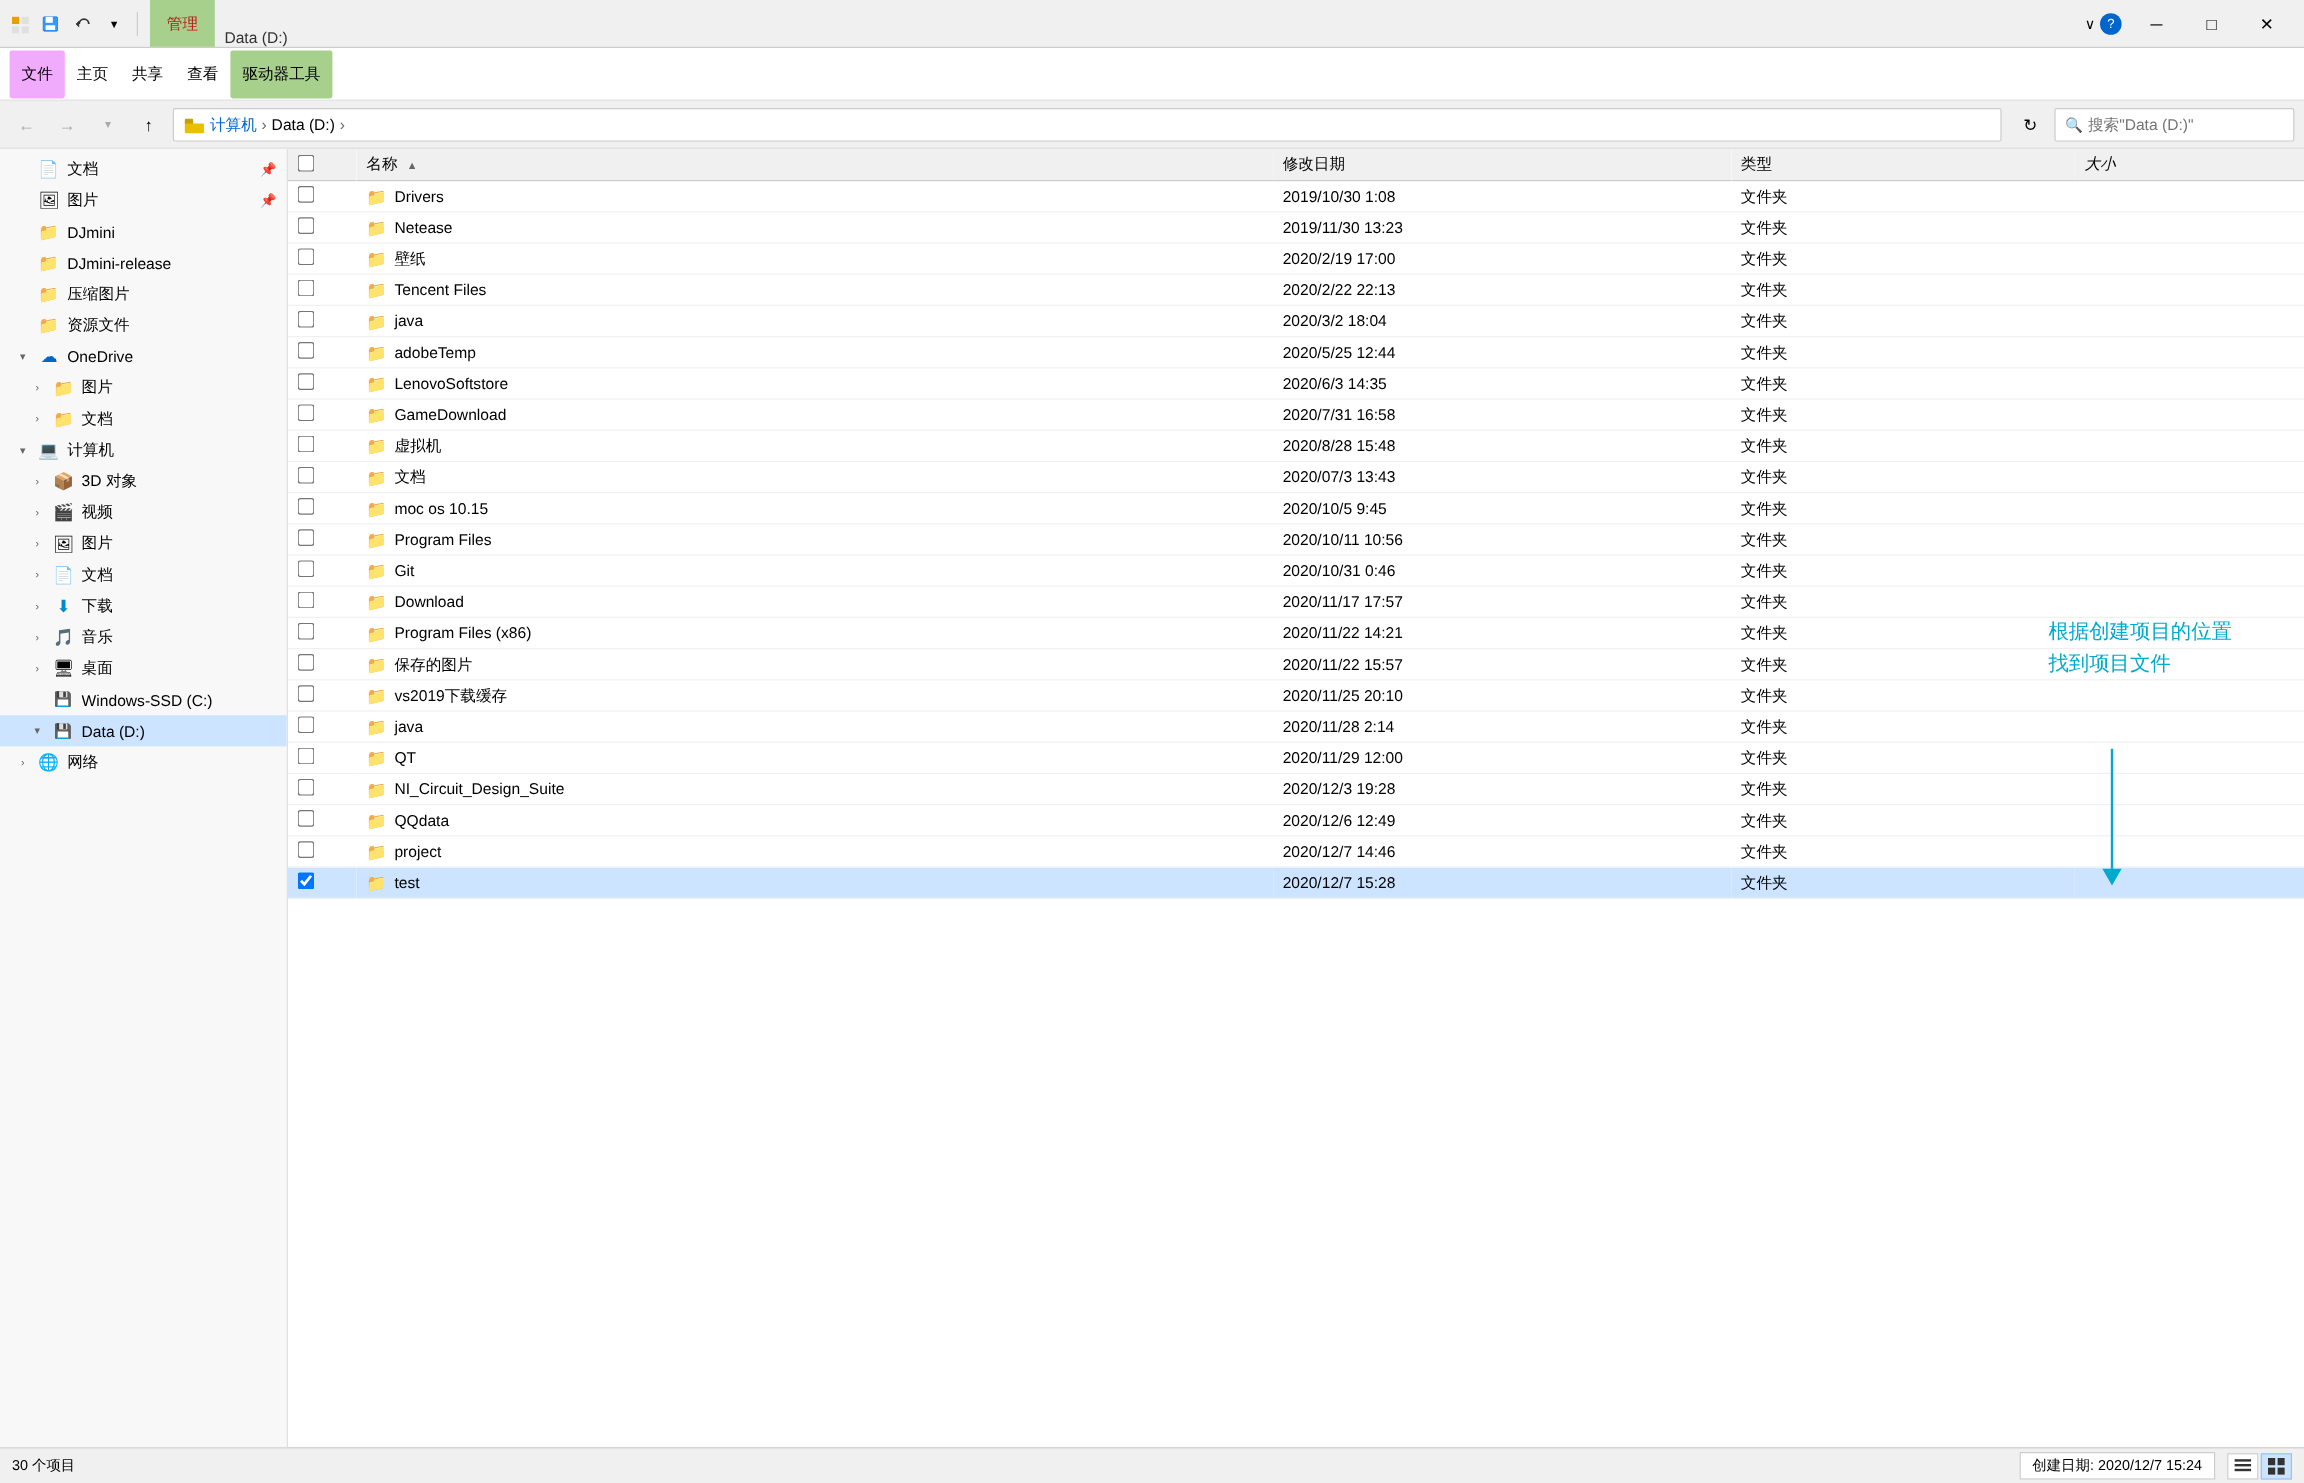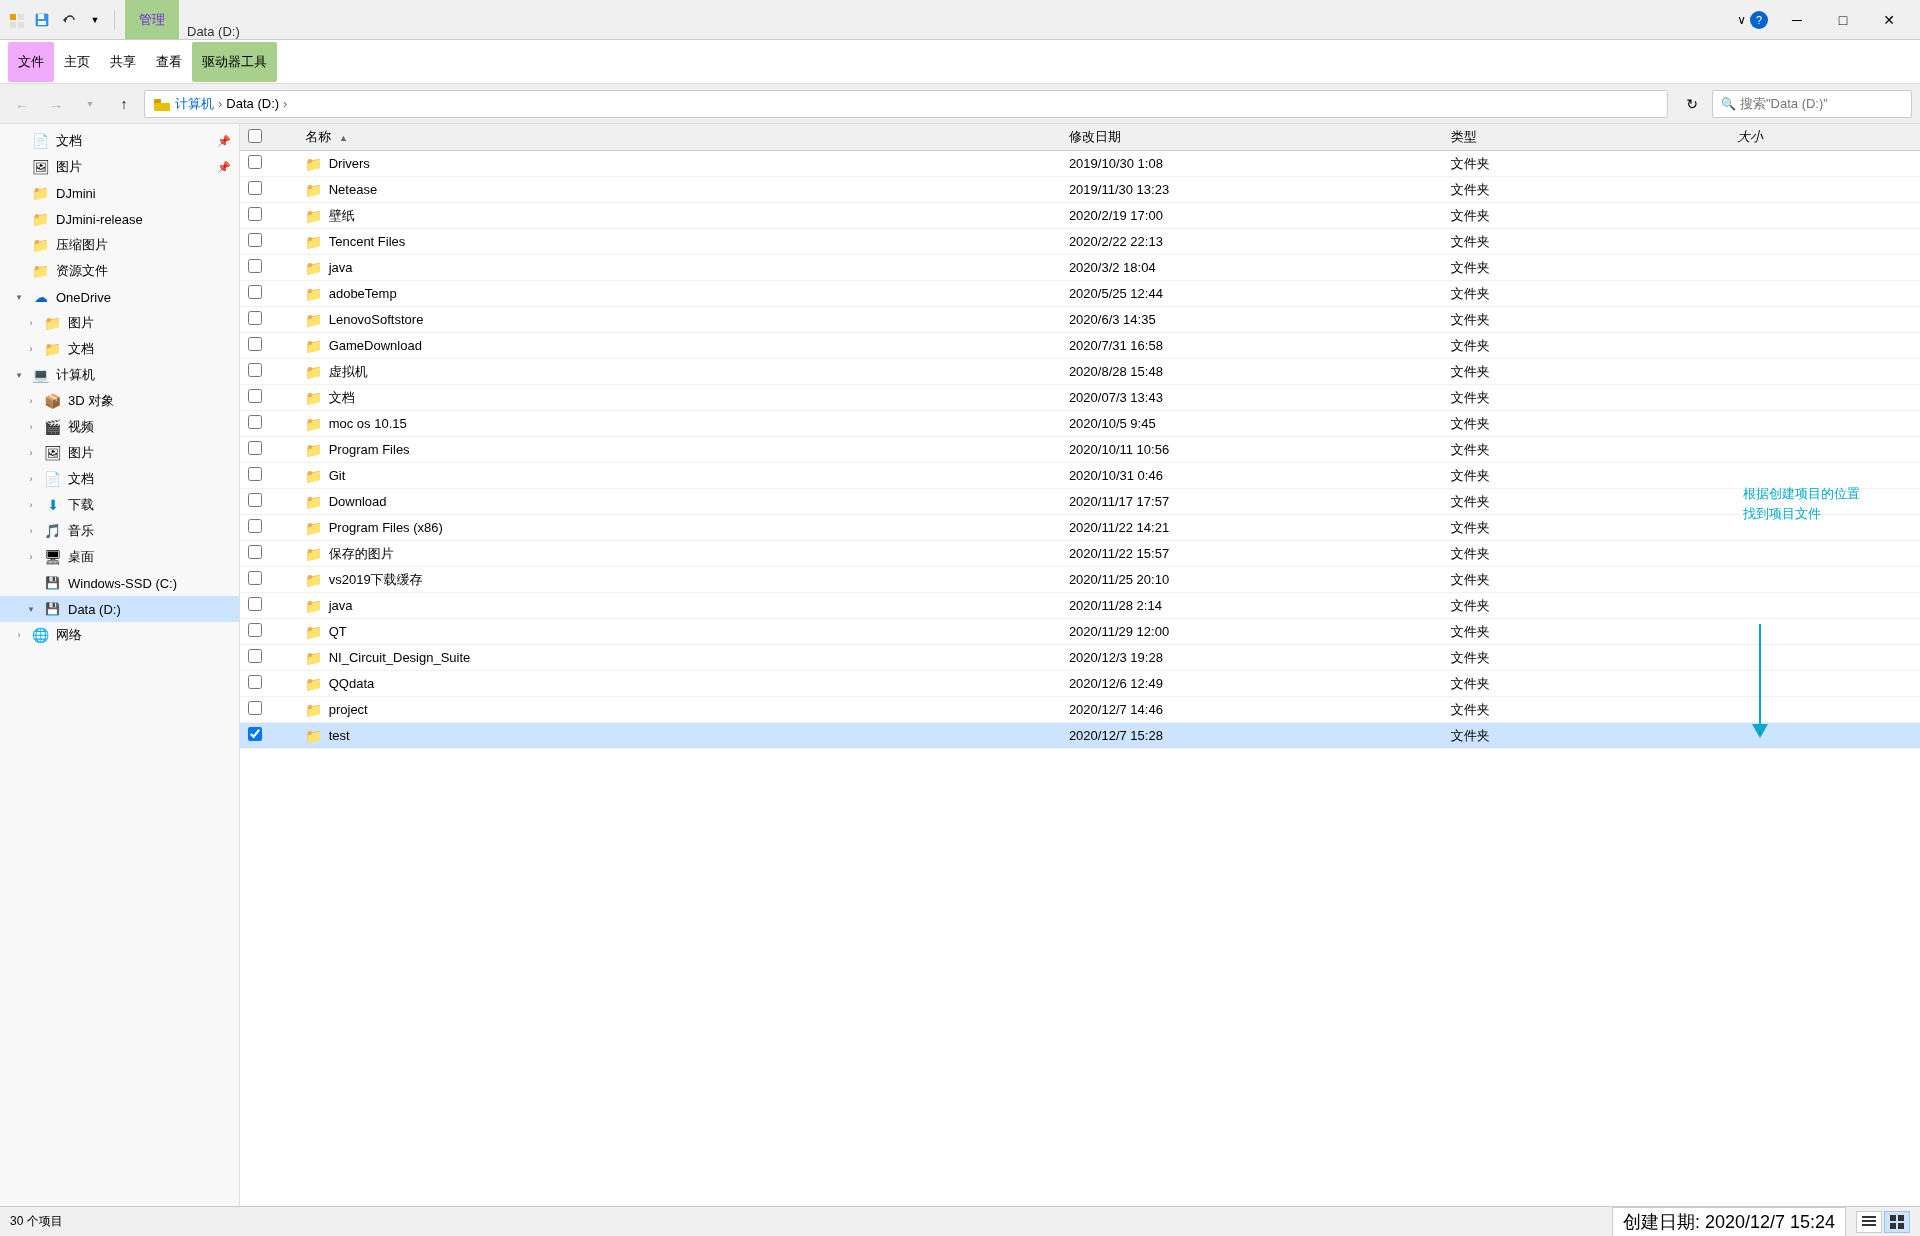--- a/index.html
+++ b/index.html
@@ -12,21 +12,21 @@
       padding: 0 8px; gap: 6px;
     }
     .title-bar-icons { display: flex; align-items: center; gap: 4px; }
     .title-bar-icon { width: 18px; height: 18px; display: flex; align-items: center; justify-content: center; font-size: 11px; cursor: pointer; }
     .title-bar-sep { width: 1px; height: 20px; background: #ccc; margin: 0 4px; }
     .qat-btn { width: 24px; height: 24px; border: none; background: transparent; cursor: pointer; display: flex; align-items: center; justify-content: center; font-size: 12px; }
     .ribbon-tab {
       padding: 4px 14px; font-size: 13px; cursor: pointer;
       background: #f0f0f0; border: none; height: 100%; display: flex; align-items: center;
     }
-    .ribbon-tab.manage { background: #a8d08d; color: #6d28d9; font-weight: 500; }
+    .ribbon-tab.manage { background: #a8d08d; color: #b91c1c; font-weight: 500; }
     .window-controls { display: flex; gap: 0; }
     .win-btn { width: 46px; height: 40px; border: none; background: transparent; cursor: pointer; font-size: 14px; display: flex; align-items: center; justify-content: center; }
 
     
     .ribbon {
       height: 44px; background: #fff; border-bottom: 1px solid #ddd;
       display: flex; align-items: center; padding: 0 8px; gap: 0;
     }
     .ribbon-btn {
       display: flex; align-items: center; gap: 4px;
@@ -105,21 +105,21 @@
       color: #00aacc; font-size: 18px; font-weight: 500;
       text-align: left; line-height: 1.4; pointer-events: none;
     }
 
     
     .status-bar {
       height: 30px; background: #f0f0f0; border-top: 1px solid #ccc;
       display: flex; align-items: center; padding: 0 10px; gap: 10px;
       font-size: 12px;
     }
-    .status-date { margin-left: auto; border: 1px solid #ccc; padding: 2px 10px; background: #fff; font-size: 18px; }
+    .status-date { margin-left: auto; border: 1px solid #ccc; padding: 2px 10px; background: #fff; font-size: 12px; }
     .view-btns { display: flex; gap: 2px; }
     .view-btn { width: 26px; height: 22px; border: 1px solid #ccc; background: #fff; cursor: pointer; display: flex; align-items: center; justify-content: center; font-size: 12px; }
     .view-btn.active { background: #cce4ff; border-color: #99c4f0; }
 
     
     .sidebar::-webkit-scrollbar, .file-list::-webkit-scrollbar { width: 14px; }
     .sidebar::-webkit-scrollbar-track, .file-list::-webkit-scrollbar-track { background: #f0f0f0; }
     .sidebar::-webkit-scrollbar-thumb, .file-list::-webkit-scrollbar-thumb { background: #c0c0c0; border: 3px solid #f0f0f0; border-radius: 7px; }
   </style>
 </head>
@@ -641,21 +641,21 @@
         <span>test</span>
       </div>
     </td>
     <td>2020/12/7 15:28</td>
     <td>文件夹</td>
     <td></td>
   </tr>
         </tbody>
     </table>
 
-    <div class="annotation" style="position:absolute;right:60px;top:360px;color:#00aacc;font-size:13px;font-weight:500;line-height:1.5;white-space:pre;">根据创建项目的位置
+    <div class="annotation" style="position:absolute;right:60px;top:390px;color:#00aacc;font-size:17px;font-weight:500;line-height:1.5;white-space:pre;">根据创建项目的位置
 找到项目文件</div>
 
     <div style="position:absolute;right:152px;top:500px;display:flex;flex-direction:column;align-items:center;">
       <div style="width:2px;height:100px;background:#00aacc;"></div>
       <div style="width:0;height:0;border-left:8px solid transparent;border-right:8px solid transparent;border-top:14px solid #00aacc;"></div>
     </div>
   </div>
 </div>
 
 <div class="status-bar">

